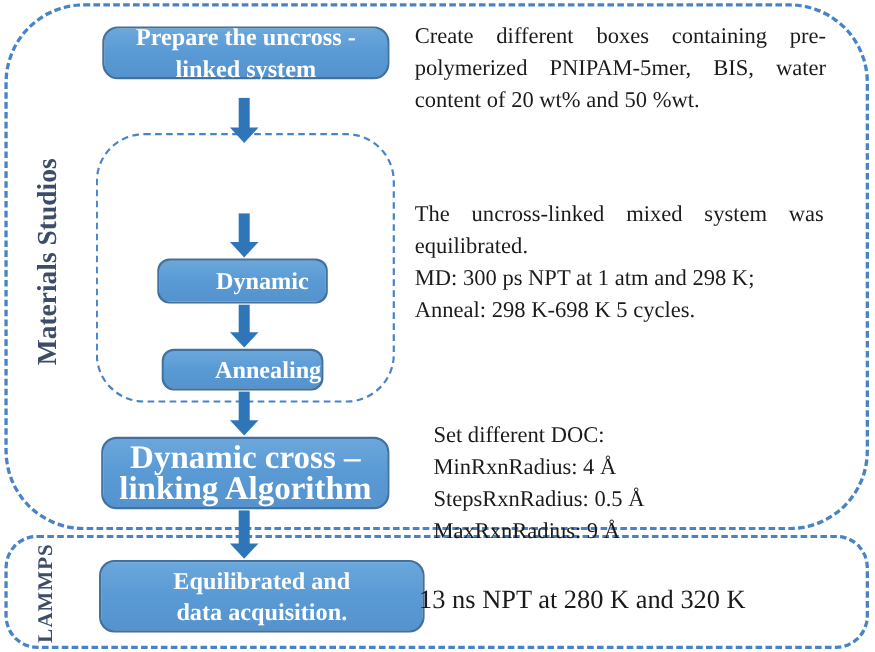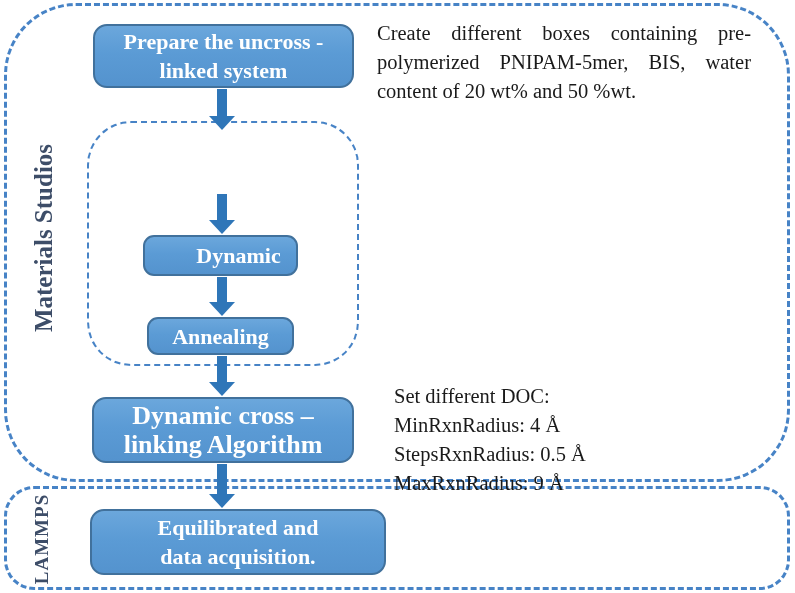--- a/index.html
+++ b/index.html
@@ -24,25 +24,25 @@
 
   
   .flow-box {
     position:absolute; box-sizing:border-box;
     background:linear-gradient(180deg, #6BA7DC 0%, #5B9BD5 45%, #5493CE 100%);
     border:2.5px solid #41719C; border-radius:14px;
     display:flex; align-items:center; justify-content:center;
     color:#ffffff; font-weight:bold; text-align:center;
   }
   .flow-box span { white-space:pre-line; line-height:29px; }
-  .box-prepare      { left:93px;  top:24px;  width:261px; height:64px; font-size:22px; }
+  .box-prepare      { left:93px;  top:24px;  width:261px; height:48px; font-size:22px; }
   .box-geometry     { left:128px; top:131px; width:190px; height:62px; font-size:22px; }
   .box-dynamic      { left:143px; top:235px; width:155px; height:41px; font-size:22px; border-radius:11px;padding-left:36px; }
-  .box-annealing    { left:147px; top:317px; width:147px; height:38px; font-size:22px; border-radius:11px; }
-  .box-crosslinking { left:92px;  top:397px; width:262px; height:66px; font-size:26px; }
+  .box-annealing    { left:147px; top:317px; width:147px; height:38px; font-size:22px; border-radius:11px;justify-content:flex-end; }
+  .box-crosslinking { left:92px;  top:397px; width:262px; height:66px; font-size:30px; }
   .box-equilibrated { left:90px;  top:509px; width:296px; height:66px; font-size:22px; }
 
   
   .arrow { position:absolute; left:209px; width:26px; }
   .arrow .stem { position:absolute; left:8px; top:0; bottom:12px; width:10px; background:#2F76B8; }
   .arrow .head {
     position:absolute; left:0; bottom:0; width:0; height:0;
     border-left:13px solid transparent; border-right:13px solid transparent;
     border-top:14px solid #2F76B8;
   }
@@ -110,22 +110,30 @@
     </div>
   <div class="arrow a5">
       <div class="stem"></div>
       <div class="head"></div>
     </div>
 
   <div class="note note-prepare">
     <p class="justify">Create different boxes containing pre-polymerized PNIPAM-5mer, BIS, water content of 20 wt% and 50 %wt.</p>
   </div>
 
+  <div class="note note-equilibrate">
+    <p class="justify">The uncross-linked mixed system was equilibrated.</p>
+    <p class="prelines">MD: 300 ps NPT at 1 atm and 298 K;
+Anneal: 298 K-698 K 5 cycles.</p>
+  </div>
 
   <div class="note note-doc">
     <p class="prelines">Set different DOC:
 MinRxnRadius: 4 Å
 StepsRxnRadius: 0.5 Å
 MaxRxnRadius: 9 Å</p>
   </div>
 
+  <div class="note note-run">
+    <p class="prelines">13 ns NPT at 280 K and 320 K</p>
+  </div>
 
 </div>
 
 </body></html>

